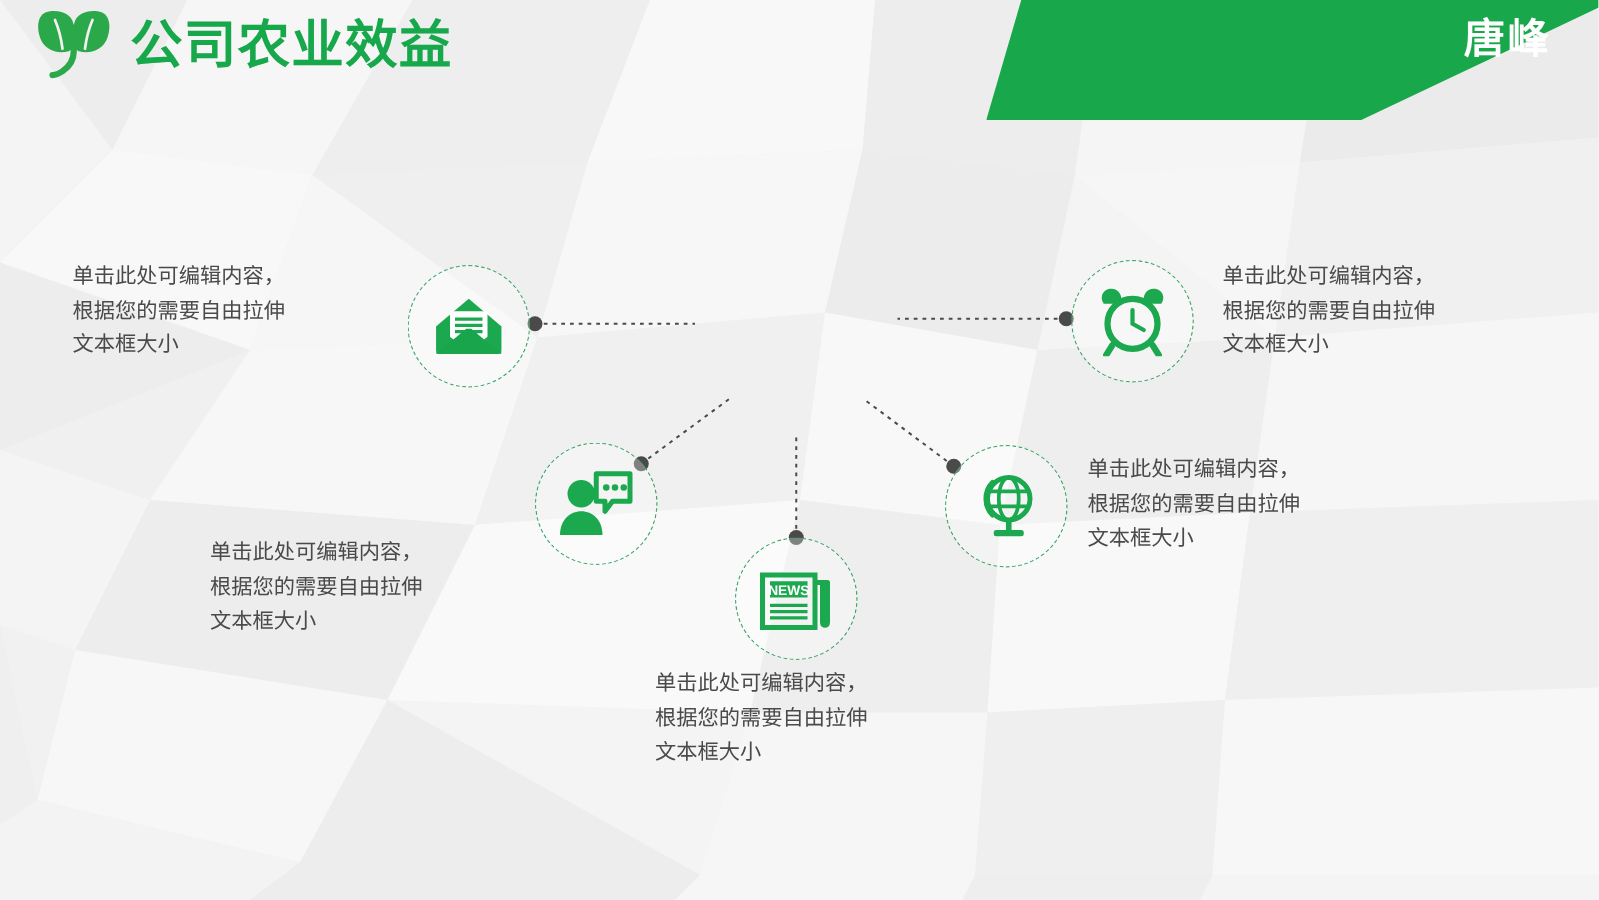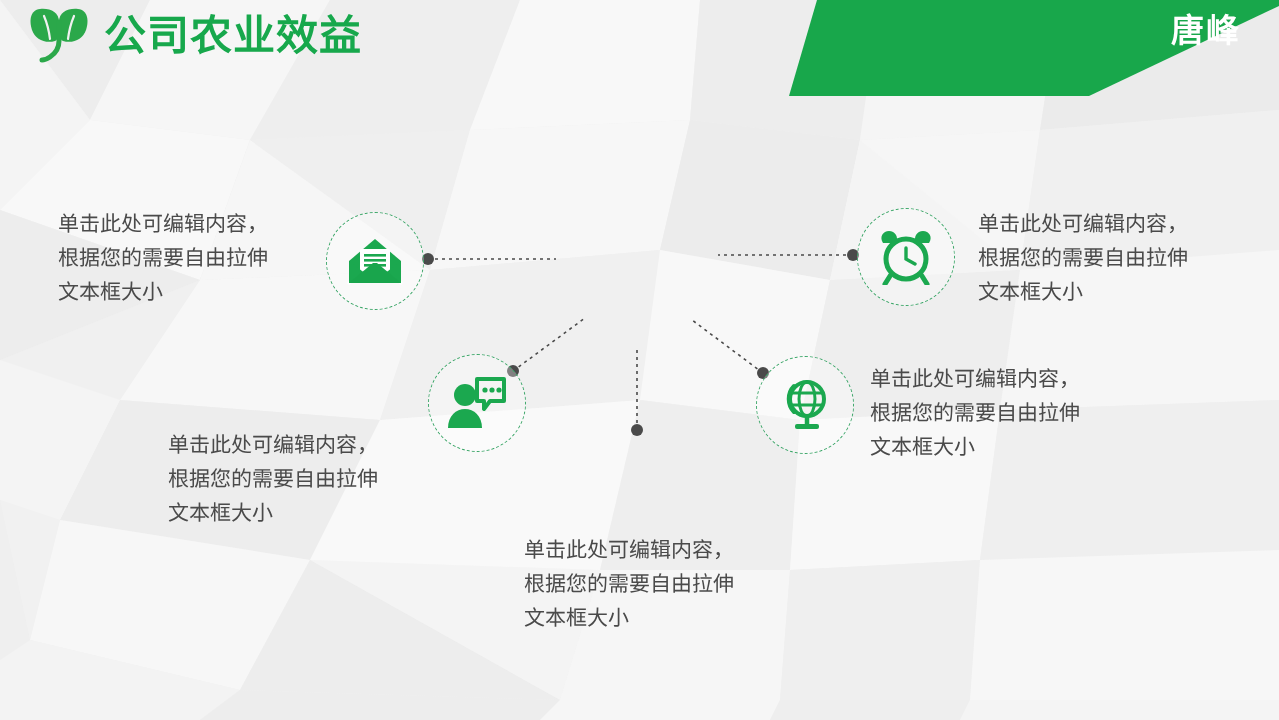--- a/index.html
+++ b/index.html
@@ -102,21 +102,21 @@
     background: rgba(255,255,255,0.30);
     display: flex;
     align-items: center;
     justify-content: center;
     z-index: 3;
     box-sizing: border-box;
   }
   .node svg { display: block; }
   .caption {
     position: absolute;
-    font-size: 21px;
+    font-size: 17px;
     line-height: 1.62;
     color: #4a4a4a;
     white-space: pre-line;
     z-index: 3;
   }
 </style>
 </head>
 <body>
 
 <div id="slide">
@@ -242,20 +242,33 @@
         <circle cx="39" cy="14" r="2.6"></circle>
         <circle cx="46" cy="14" r="2.6"></circle>
         <circle cx="53" cy="14" r="2.6"></circle>
       </g>
     </svg>
   </div>
   <div class="caption" style="left:168px; top:428px; width:270px;">单击此处可编辑内容，
 根据您的需要自由拉伸
 文本框大小</div>
 
+  <div class="node" style="left:588px; top:430px; width:98px; height:98px;">
+    <svg width="58" height="50" viewBox="0 0 58 50">
+      <path d="M2 6 H44 V48 H2 Z" fill="none" stroke="#1BA84F" stroke-width="4"></path>
+      <path d="M44 12 H54 V44 C54 47 50 47 50 44 V12" fill="none" stroke="#1BA84F" stroke-width="4" stroke-linejoin="round"></path>
+      <rect x="8" y="11" width="30" height="13" fill="#1BA84F"></rect>
+      <text x="23" y="22" font-family="'Liberation Sans', sans-serif" font-size="11" font-weight="bold" fill="#ffffff" text-anchor="middle">NEWS</text>
+      <g fill="#1BA84F">
+        <rect x="8" y="29" width="30" height="2.6"></rect>
+        <rect x="8" y="34" width="30" height="2.6"></rect>
+        <rect x="8" y="39" width="30" height="2.6"></rect>
+      </g>
+    </svg>
+  </div>
   <div class="caption" style="left:524px; top:533px; width:290px;">单击此处可编辑内容，
 根据您的需要自由拉伸
 文本框大小</div>
 
   <div class="node" style="left:756px; top:356px; width:98px; height:98px;">
     <svg width="56" height="56" viewBox="0 0 56 56">
       <circle cx="30" cy="22" r="17" fill="none" stroke="#1BA84F" stroke-width="4"></circle>
       <ellipse cx="30" cy="22" rx="8" ry="17" fill="none" stroke="#1BA84F" stroke-width="3"></ellipse>
       <path d="M14 16 H46 M14 28 H46" stroke="#1BA84F" stroke-width="3" fill="none"></path>
       <path d="M17 9 C10 16 10 28 17 35" fill="none" stroke="#1BA84F" stroke-width="4" stroke-linecap="round"></path>

